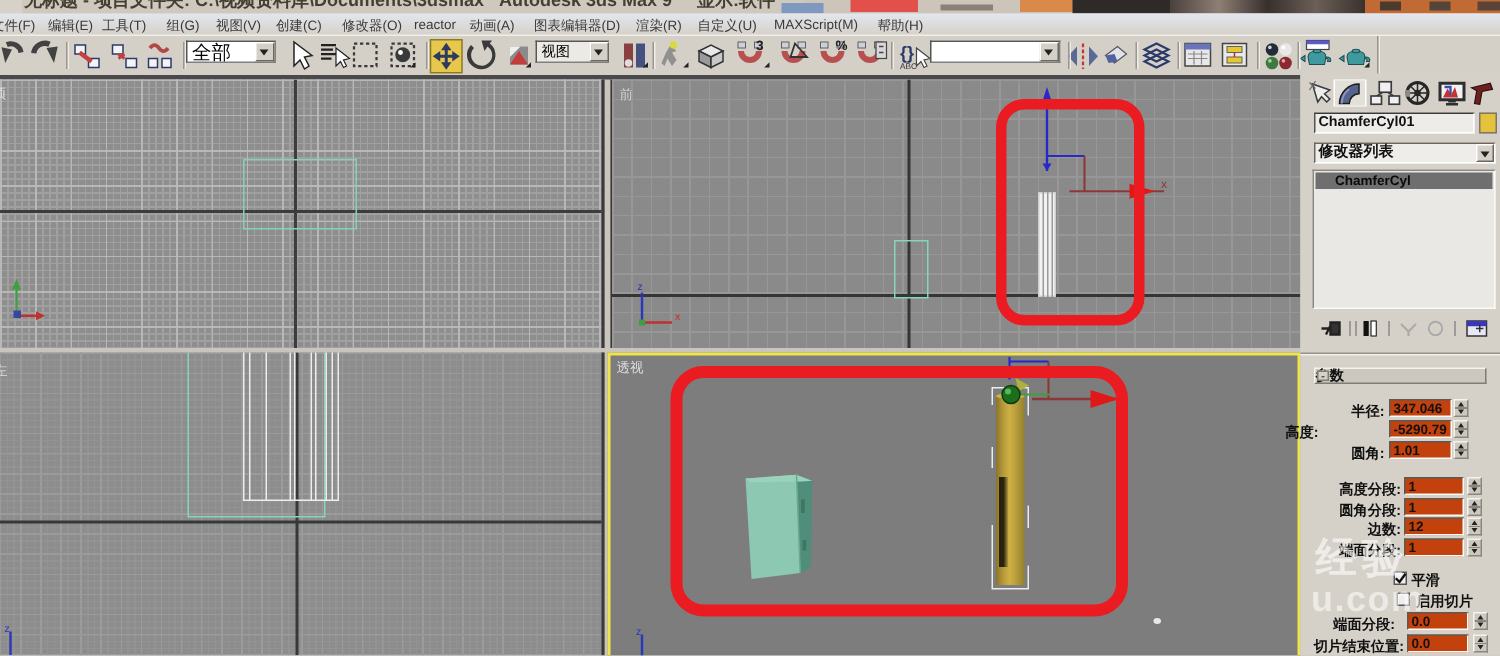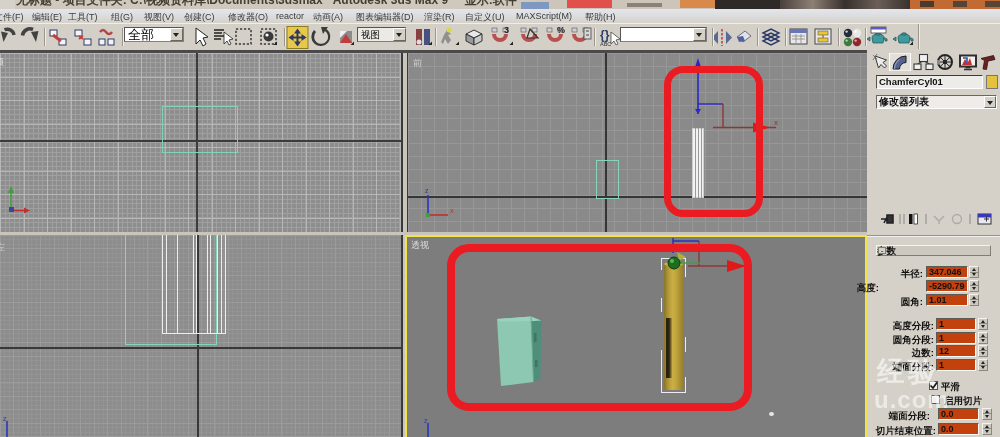--- a/index.html
+++ b/index.html
@@ -342,20 +342,23 @@
     <path d="M114 5.5 l12.5 -3 1.5 4 -7 1.5 -1.5 8.5 -3.5 -0.5 1.5 -8.5 z" fill="#6e1f1f" stroke="#2a1010" stroke-width="0.8"></path>
   </svg>
 
   <div class="abs" style="left:9px;top:26px;width:107px;height:14px;background:#eeece8;border-top:1.5px solid #3a3a3a;border-left:1px solid #55524c;border-bottom:1px solid #fff;border-right:1px solid #fff;font-size:9.5px;font-weight:bold;color:#111;line-height:11px;padding-left:2px">ChamferCyl01</div>
   <div class="abs" style="left:119px;top:26px;width:12px;height:14px;background:#e4c23c;border:1px solid #777"></div>
 
   <div class="abs" style="left:9px;top:46px;width:121px;height:14px;background:#efedea;border:1px solid #6a675f;border-bottom-color:#fff;border-right-color:#fff;font-size:10px;font-weight:bold;color:#111;line-height:12px;padding-left:2px">修改器列表</div>
   <div class="abs" style="left:117px;top:47px;width:12px;height:12px;background:#d5d1c8;border:1px solid #fff;border-right-color:#6a675f;border-bottom-color:#6a675f"></div>
   <div class="abs" style="left:120px;top:52px;border-left:3px solid transparent;border-right:3px solid transparent;border-top:4px solid #222"></div>
 
+  <div class="abs" style="left:8px;top:64px;width:122px;height:93px;background:#e9e8e5;border:1px solid #8a877f;border-bottom-color:#fbfaf7;border-right-color:#fbfaf7">
+    <div class="abs" style="left:1px;top:1px;width:118px;height:11px;background:#6f6f6f;font-size:9px;font-weight:bold;color:#0a0a0a;line-height:11px;padding-left:13px">ChamferCyl</div>
+  </div>
 
   <svg class="abs" style="left:0;top:162px" width="133" height="16" viewBox="0 0 133 16">
     <path d="M14 8 h6 M20 4 h6 v8 h-6 z M20 6 l-3 6" stroke="#222" stroke-width="1.6" fill="#333"></path>
     <path d="M33 3 v10 M37 3 v10" stroke="#888" stroke-width="1"></path>
     <rect x="42" y="3" width="3.5" height="10" fill="#111"></rect>
     <rect x="47" y="3" width="3.5" height="10" fill="#fff" stroke="#111" stroke-width="0.7"></rect>
     <path d="M59 3 v10" stroke="#888" stroke-width="1"></path>
     <path d="M67 5 l5 5 5 -5 M72 10 v3" stroke="#aaa" stroke-width="1.4" fill="none"></path>
     <circle cx="90" cy="8" r="4.5" fill="none" stroke="#aaa" stroke-width="1.3"></circle>
     <path d="M103 3 v10" stroke="#888" stroke-width="1"></path>

